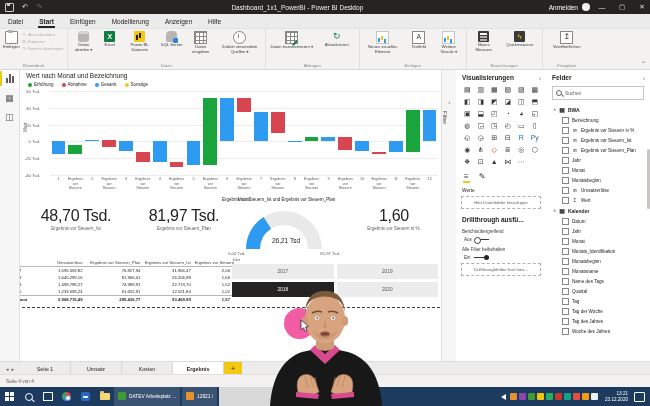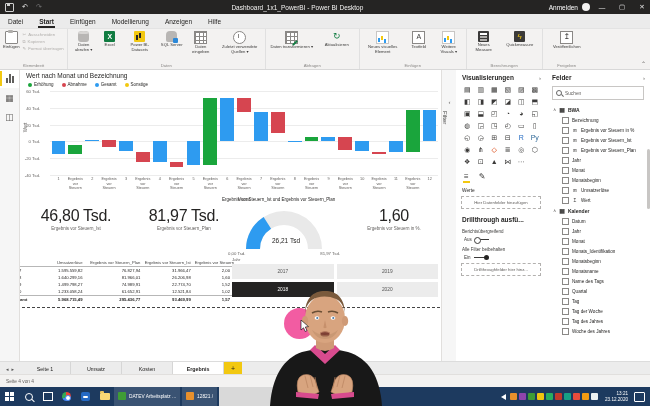--- a/index.html
+++ b/index.html
@@ -401,21 +401,21 @@
         <div>10</div>
         <div>Ergebnis vor Steuern</div>
         <div>11</div>
         <div>Ergebnis vor Steuern</div>
         <div>12</div>
       </div>
   <div class="c-xtitle">Monat</div>
 
   <div class="gauge-title">Ergebnis vor Steuern_Ist und Ergebnis vor Steuern_Plan</div>
   <div class="kpi" style="left:2px;top:138px;width:108px;">
-    <div class="val">46,80 Tsd.</div>
+    <div class="val">48,70 Tsd.</div>
     <div class="lab">Ergebnis vor Steuern_Ist</div>
   </div>
   <div class="kpi" style="left:108px;top:138px;width:112px;">
     <div class="val">81,97 Tsd.</div>
     <div class="lab">Ergebnis vor Steuern_Plan</div>
   </div>
   <svg width="96" height="42" style="position:absolute;left:216px;top:140px;">
     <path id="gaugebg" fill="#e9e9e9" d="M10.0,40.0 A38,38 0 0 1 86.0,40.0 L72.0,40.0 A24,24 0 0 0 24.0,40.0 Z"></path>
     <path id="gaugefg" fill="#2E9BF0" d="M10.0,40.0 A38,38 0 0 1 27.6,7.9 L35.1,19.7 A24,24 0 0 0 24.0,40.0 Z"></path>
   </svg>

